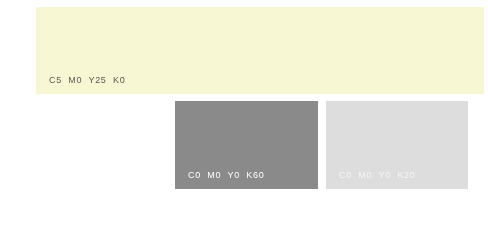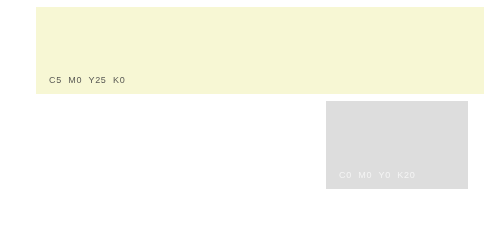--- a/index.html
+++ b/index.html
@@ -65,18 +65,21 @@
 </head>
 <body>
 
 <div id="palette" style="background: rgb(255, 255, 255);">
 
   <div class="swatch" id="swatch-top" style="background-color: rgb(247, 247, 212);">
     <span class="swatch-label" style="color: rgb(90, 90, 85);">C5  M0  Y25  K0</span>
   </div>
 
 
+  <div class="swatch" id="swatch-k60" style="background-color: rgb(138, 138, 138);">
+    <span class="swatch-label" style="color: rgb(255, 255, 255);">C0  M0  Y0  K60</span>
+  </div>
 
   <div class="swatch" id="swatch-k20" style="background-color: rgb(221, 221, 221);">
     <span class="swatch-label" style="color: rgb(244, 244, 244);">C0  M0  Y0  K20</span>
   </div>
 
 </div>
 
 </body></html>

